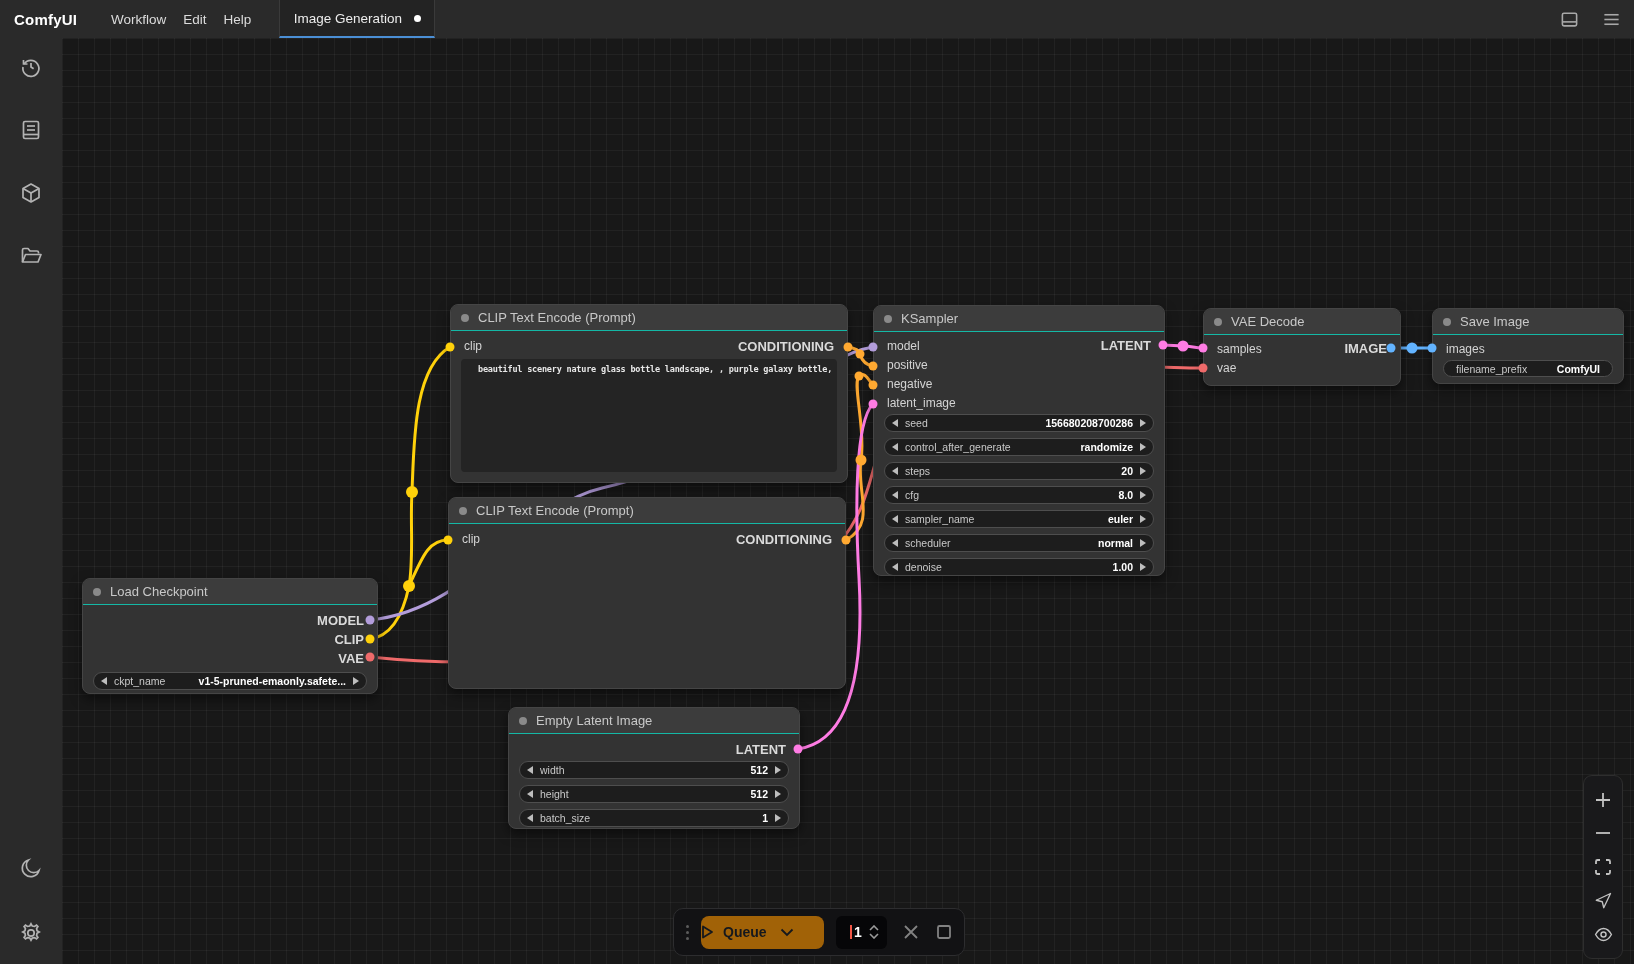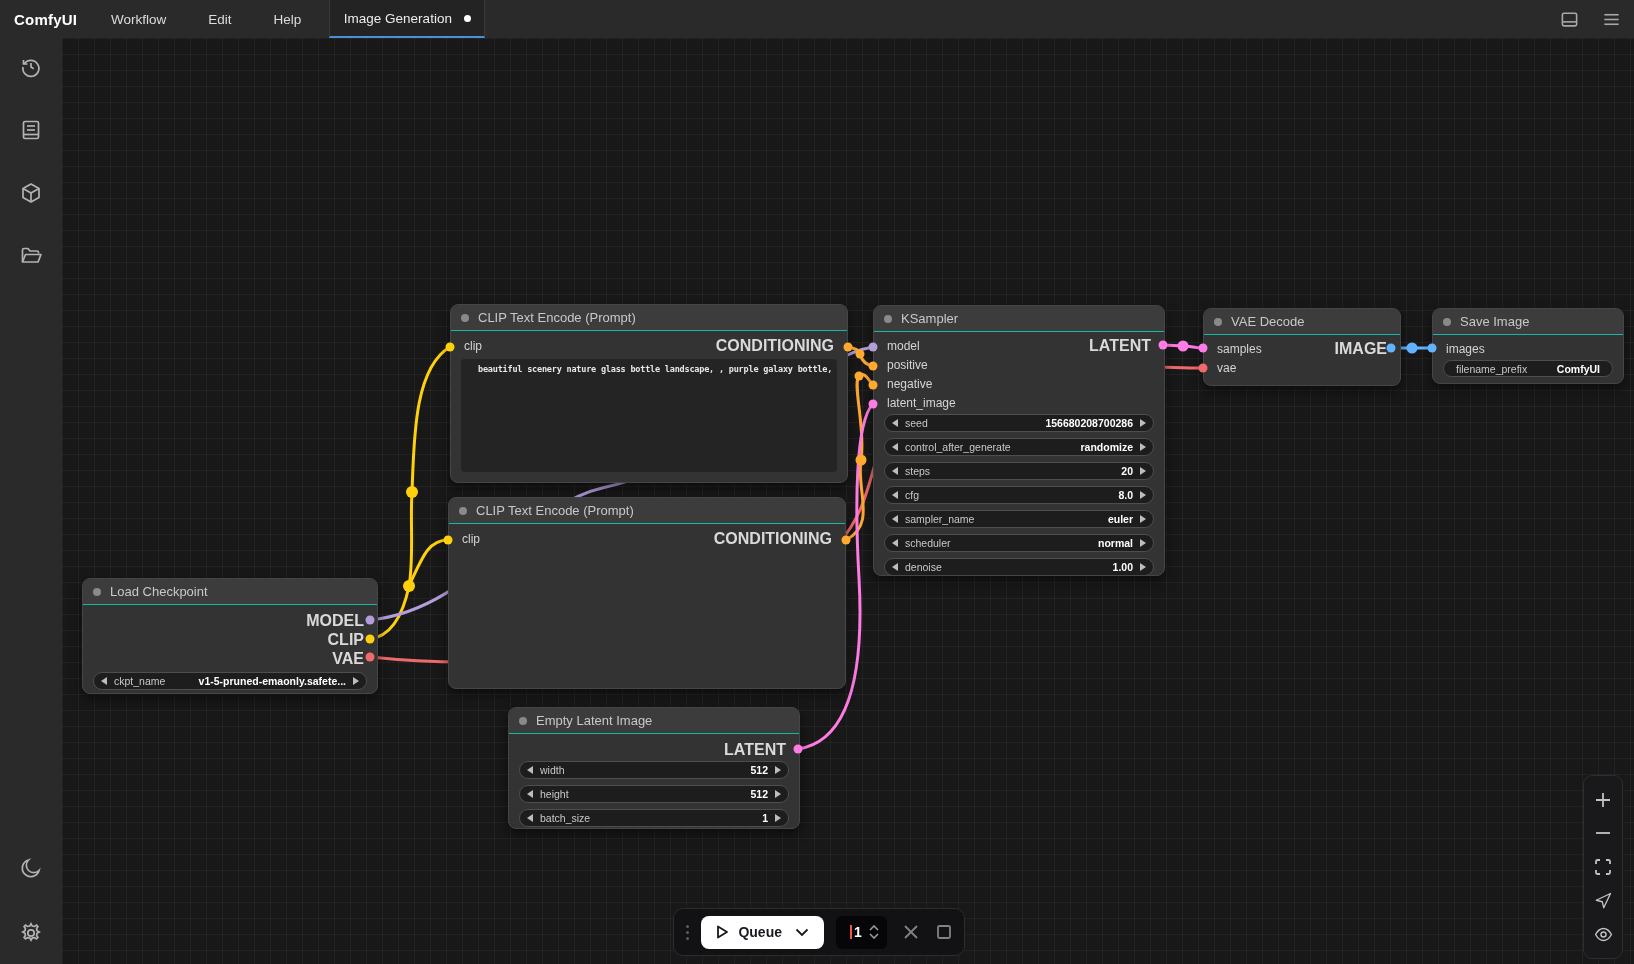--- a/index.html
+++ b/index.html
@@ -3,21 +3,21 @@
 <meta charset="utf-8">
 <style>
   * { box-sizing: border-box; }
   html,body { margin:0; padding:0; background:#171717; width:1634px; height:964px; overflow:hidden;
               font-family:"Liberation Sans", sans-serif; }
 
   
   .topbar { position:fixed; top:0; left:0; width:1634px; height:38px; background:#2a2a2a;
             display:flex; align-items:center; z-index:30; }
   .logo { color:#ffffff; font-weight:700; font-size:15px; margin-left:14px; letter-spacing:.2px; }
-  .menus { display:flex; align-items:center; margin-left:34px; gap:42px; }
+  .menus { display:flex; align-items:center; margin-left:34px; gap:17px; }
   .menu-item { color:#dcdcdc; font-size:13.5px; cursor:default; }
   .tabwrap { margin-left:28px; height:38px; display:flex; }
   .tab { width:156px; height:38px; background:#232323; border-left:1px solid #3a3a3a; border-right:1px solid #3a3a3a;
          border-bottom:2px solid #4b8fd5; display:flex; align-items:center; justify-content:center; gap:12px; }
   .tab-label { color:#ececec; font-size:13.5px; }
   .tab-dot { width:7px; height:7px; border-radius:50%; background:#ffffff; }
   .topbar-right { margin-left:auto; display:flex; align-items:center; gap:22px; margin-right:13px; }
   .tb-icon { width:20px; height:20px; display:flex; align-items:center; justify-content:center; }
 
   
@@ -41,21 +41,21 @@
   
   .node { position:absolute; z-index:2; background:#333333; border:1px solid #454545; border-radius:8px;
           box-shadow:0 5px 12px rgba(0,0,0,.5); overflow:hidden; }
   .nhead { height:26px; background:#3c3c3c; display:flex; align-items:center; padding:0 10px;
            border-bottom:1px solid #14b8a6; }
   .ndot  { width:8px; height:8px; border-radius:50%; background:#8a8a8a; margin-right:9px; flex:none; }
   .ntitle{ color:#c8c8c8; font-size:13px; white-space:nowrap; overflow:hidden; }
   .nbody { padding-top:4px; }
   .srow  { position:relative; height:19px; display:flex; align-items:center; padding:0 13px;
            font-size:12px; color:#d4d4d4; white-space:nowrap; }
-  .srow .out { margin-left:auto; font-weight:700; color:#dadada; font-size:16px; }
+  .srow .out { margin-left:auto; font-weight:700; color:#dadada; font-size:13px; }
   .row22 { height:22px; }
   .prompt { margin:2px 10px 0 10px; background:#242424; border-radius:4px; padding:5px 17px;
             font-family:"DejaVu Sans Mono", monospace; font-size:8.5px; font-weight:700;
             letter-spacing:-0.2px; color:#e8e8e8; white-space:nowrap; overflow:hidden; }
   .widget { height:17px; border-radius:9px; background:#1d1d1d; border:1px solid #4e4e4e;
             display:flex; align-items:center; gap:7px; padding:8px 7px; margin:0 10px 6px 10px;
             font-size:10.5px; color:#c9c9c9; white-space:nowrap; overflow:hidden; }
   .widget .sp { flex:1; }
   .widget .val { color:#ffffff; font-weight:700; }
   .tri-l { width:0; height:0; border-top:4px solid transparent; border-bottom:4px solid transparent;
@@ -63,22 +63,22 @@
   .tri-r { width:0; height:0; border-top:4px solid transparent; border-bottom:4px solid transparent;
            border-left:6px solid #bdbdbd; flex:none; }
   .mt2 { margin-top:2px; } .mt4 { margin-top:4px; }
 
   
   .qbar { position:fixed; left:673px; top:908px; width:292px; height:48px; background:#121214;
           border:1px solid #2d2d2f; border-radius:10px; display:flex; align-items:center;
           padding:0 12px; gap:12px; z-index:40; }
   .drag-handle { display:flex; flex-direction:column; gap:3px; }
   .drag-handle i { width:3px; height:3px; border-radius:50%; background:#5c5c5c; }
-  .qbtn { height:33px; width:128px; background:#ffffff; border-radius:8px; display:flex;
-          align-items:center; justify-content:center; gap:9px; }
+  .qbtn { height:33px; width:128px; background:#a16207; border-radius:8px; display:flex;
+          align-items:center; gap:9px; }
   .qbtn-label { color:#15181d; font-size:14px; font-weight:600; }
   .qcount { height:33px; width:52px; background:#060608; border-radius:6px; display:flex;
             align-items:center; padding:0 6px; }
   .qcaret { width:1.5px; height:14px; background:#f05545; margin-left:8px; }
   .qnum { color:#ffffff; font-size:14px; font-weight:600; margin-left:2px; flex:1; }
   .spinners { display:flex; flex-direction:column; gap:2px; align-items:center; margin-right:2px; }
   .qicons { display:flex; align-items:center; gap:17px; margin-left:4px; }
 
   
   .zpanel { position:fixed; left:1583px; top:775px; width:40px; height:184px; background:#19191b;

